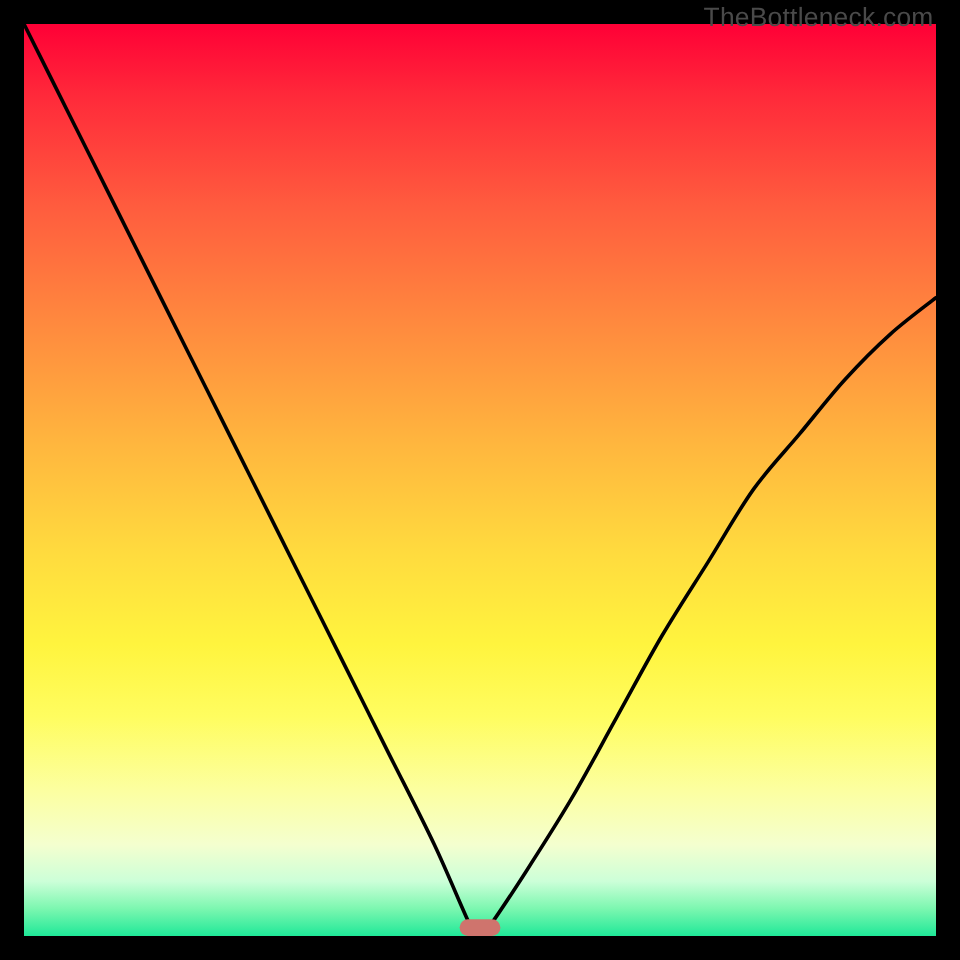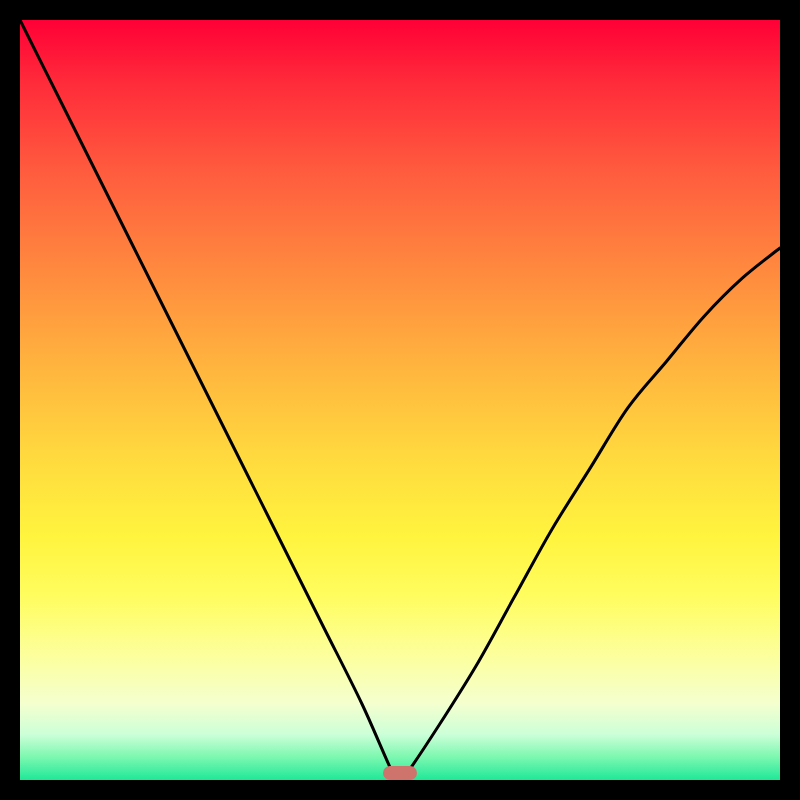--- a/index.html
+++ b/index.html
@@ -79,14 +79,15 @@
   <div class="plot-area">
 
     <svg class="curve-svg" viewBox="0 0 760 760" preserveAspectRatio="none">
       <path id="curve" class="curve-path" d="M 0.0 0.0 C 6.3 12.7, 25.3 50.7, 38.0 76.0 C 50.7 101.3, 63.3 126.7, 76.0 152.0 C 88.7 177.3, 101.3 202.7, 114.0 228.0 C 126.7 253.3, 139.3 278.7, 152.0 304.0 C 164.7 329.3, 177.3 354.7, 190.0 380.0 C 202.7 405.3, 215.3 430.7, 228.0 456.0 C 240.7 481.3, 253.3 506.7, 266.0 532.0 C 278.7 557.3, 291.3 582.7, 304.0 608.0 C 316.7 633.3, 330.6 659.9, 342.0 684.0 C 353.4 708.1, 366.1 739.7, 372.4 752.4 C 378.7 765.1, 377.5 760.0, 380.0 760.0 C 382.5 760.0, 381.3 761.3, 387.6 752.4 C 393.9 743.5, 406.6 724.5, 418.0 706.8 C 429.4 689.1, 443.3 667.5, 456.0 646.0 C 468.7 624.5, 481.3 600.4, 494.0 577.6 C 506.7 554.8, 519.3 530.7, 532.0 509.2 C 544.7 487.7, 557.3 468.7, 570.0 448.4 C 582.7 428.1, 595.3 405.3, 608.0 387.6 C 620.7 369.9, 633.3 357.2, 646.0 342.0 C 658.7 326.8, 671.3 310.3, 684.0 296.4 C 696.7 282.5, 709.3 269.8, 722.0 258.4 C 734.7 247.0, 753.7 233.1, 760.0 228.0"></path>
     </svg>
 
     <div id="marker" class="marker" title="rounded-bar" style="left: 363px; top: 746px; background: rgb(207, 116, 109);"></div>
 
   </div>
 
+  <div class="watermark">TheBottleneck.com</div>
 
 </div>
 
 </body></html>

